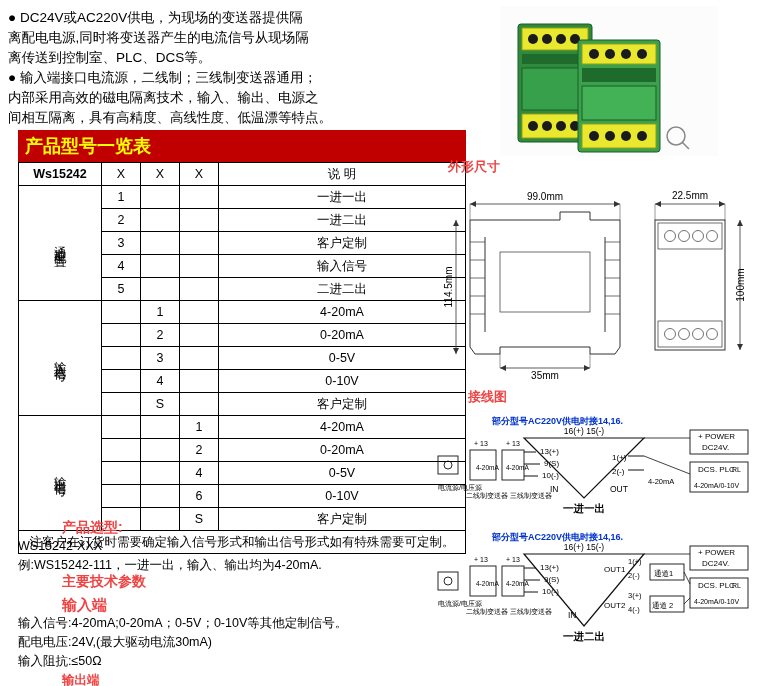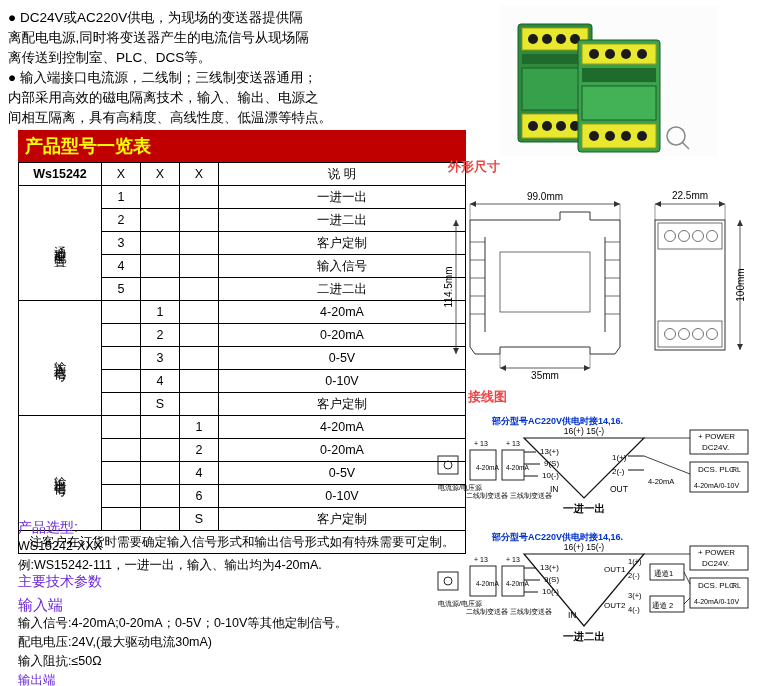--- a/index.html
+++ b/index.html
@@ -33,21 +33,21 @@
     padding:0 4px;text-align:center;vertical-align:middle;
   }
   .cellmodel{font-weight:bold;font-size:12.5px;text-align:left;padding-left:4px;}
   .cw1{width:74px;}.cw2{width:30px;}.cw3{width:30px;}.cw4{width:30px;}
   .desc{text-align:left;padding-left:14px;}
   .vert{writing-mode:vertical-rl;text-orientation:upright;letter-spacing:3px;
         font-size:12.5px;line-height:1;}
   .note td{font-size:10.5px;text-align:center;height:20px;}
 
   
-  .sect-red{color:#6d28d9;font-weight:normal;font-size:14px;}
+  .sect-red{color:#ef4444;font-weight:bold;font-size:14px;margin-left:44px;}
   .blk{position:absolute;font-size:12.5px;line-height:19px;}
   #model-block{left:18px;top:518px;width:430px;}
   #param-block{left:18px;top:572px;width:430px;}
 
   
   .rh{position:absolute;color:#ef4444;font-weight:bold;font-size:13px;}
   #h-dim{left:448px;top:158px;}
   #h-wire{left:448px;top:388px;margin-left:20px;}
 
   

